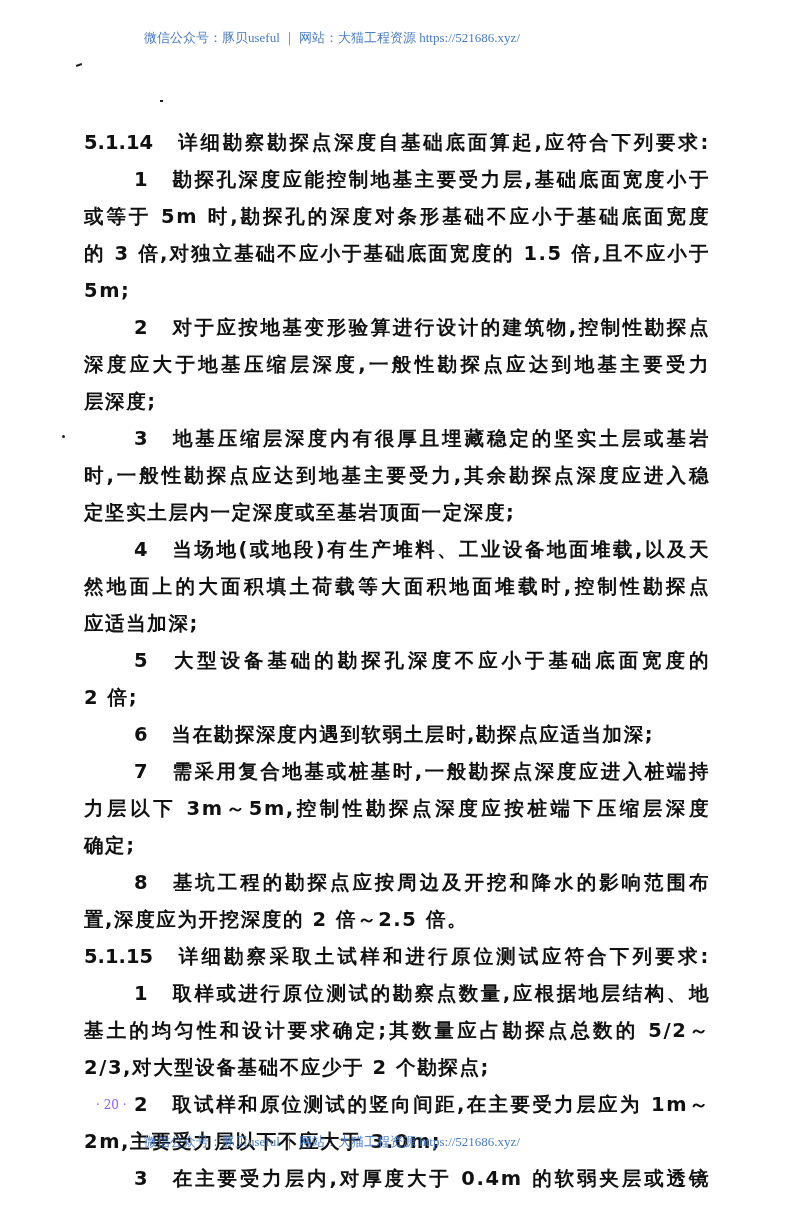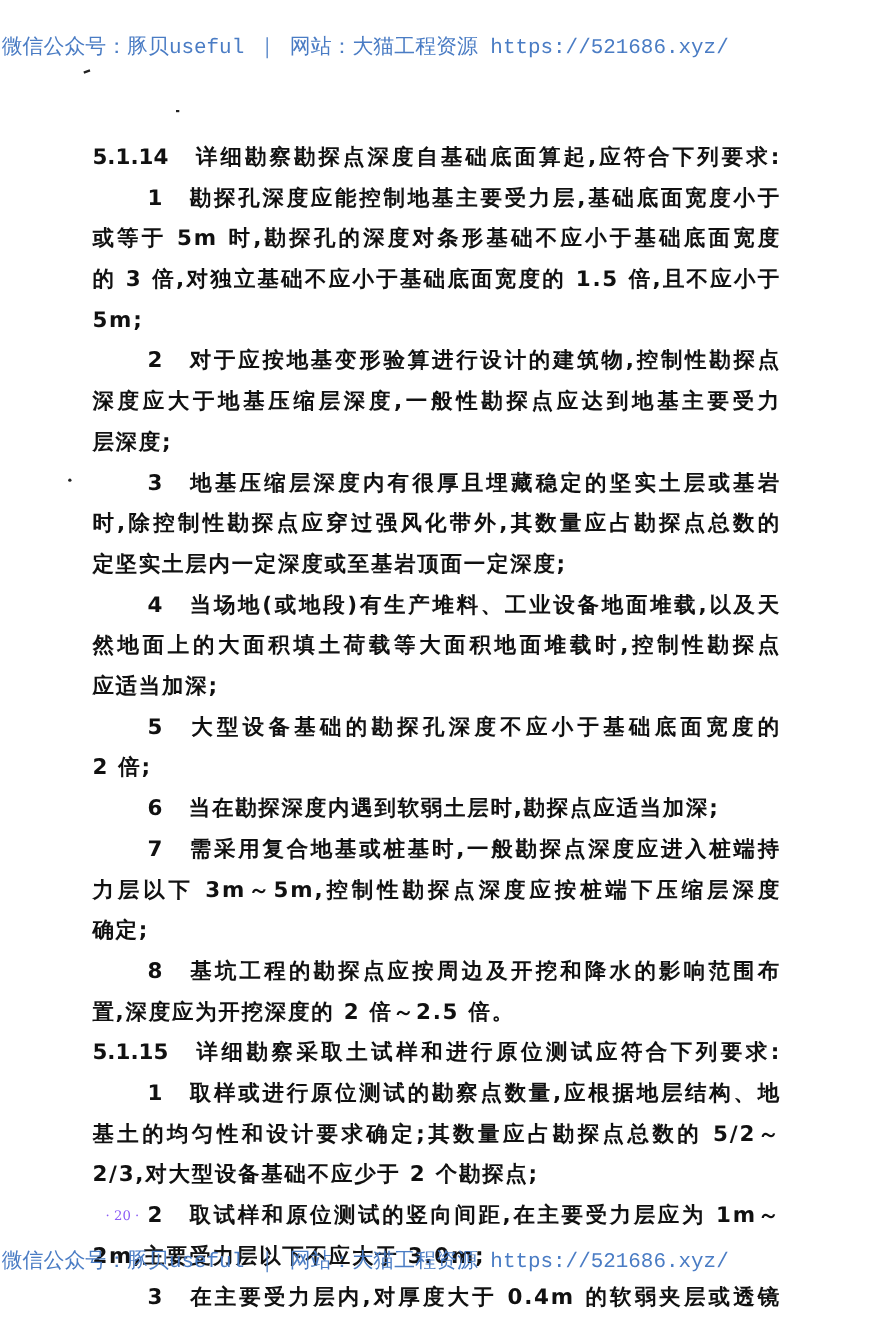--- a/index.html
+++ b/index.html
@@ -2,21 +2,21 @@
 <html><head>
 <meta charset="utf-8">
 <style>
   html, body { margin: 0; padding: 0; }
   body {
     width: 800px; height: 1209px; background: #ffffff; position: relative; overflow: hidden;
     font-family: "DejaVu Sans", sans-serif; color: #111;
   }
   .watermark {
     position: absolute; left: 0; width: 664px; text-align: center;
-    color: #4a7cc4; font-size: 19px; font-family: Liberation Mono, monospace; white-space: nowrap;
+    color: #4a7cc4; font-size: 13px; font-family: Liberation Serif, serif; white-space: nowrap;
   }
   .wm-top { top: 29px; }
   .wm-bottom { top: 1133px; }
   .mark { position: absolute; background: #222; }
   .page { position: absolute; left: 84px; top: 124px; width: 626px; }
   .line {
     height: 37px; line-height: 37px; font-size: 19.5px; font-weight: bold;
     white-space: nowrap; letter-spacing: 1.6px; text-align: justify; text-align-last: justify;
   }
   .line.last { text-align-last: left; }
@@ -43,21 +43,21 @@
   <div class="line indent"><span class="item-no">1</span><span>勘探孔深度应能控制地基主要受力层,基础底面宽度小于</span></div>
   <div class="line">或等于 5m 时,勘探孔的深度对条形基础不应小于基础底面宽度</div>
   <div class="line">的 3 倍,对独立基础不应小于基础底面宽度的 1.5 倍,且不应小于</div>
   <div class="line last">5m;</div>
 
   <div class="line indent"><span class="item-no">2</span><span>对于应按地基变形验算进行设计的建筑物,控制性勘探点</span></div>
   <div class="line">深度应大于地基压缩层深度,一般性勘探点应达到地基主要受力</div>
   <div class="line last">层深度;</div>
 
   <div class="line indent"><span class="item-no">3</span><span>地基压缩层深度内有很厚且埋藏稳定的坚实土层或基岩</span></div>
-  <div class="line">时,除控制性勘探点应穿过强风化带外,其数量应占勘探点总数的</div>
+  <div class="line">时,一般性勘探点应达到地基主要受力,其余勘探点深度应进入稳</div>
   <div class="line last">定坚实土层内一定深度或至基岩顶面一定深度;</div>
 
   <div class="line indent"><span class="item-no">4</span><span>当场地(或地段)有生产堆料、工业设备地面堆载,以及天</span></div>
   <div class="line">然地面上的大面积填土荷载等大面积地面堆载时,控制性勘探点</div>
   <div class="line last">应适当加深;</div>
 
   <div class="line indent"><span class="item-no">5</span><span>大型设备基础的勘探孔深度不应小于基础底面宽度的</span></div>
   <div class="line last">2 倍;</div>
 
   <div class="line indent last"><span class="item-no">6</span><span>当在勘探深度内遇到软弱土层时,勘探点应适当加深;</span></div>

